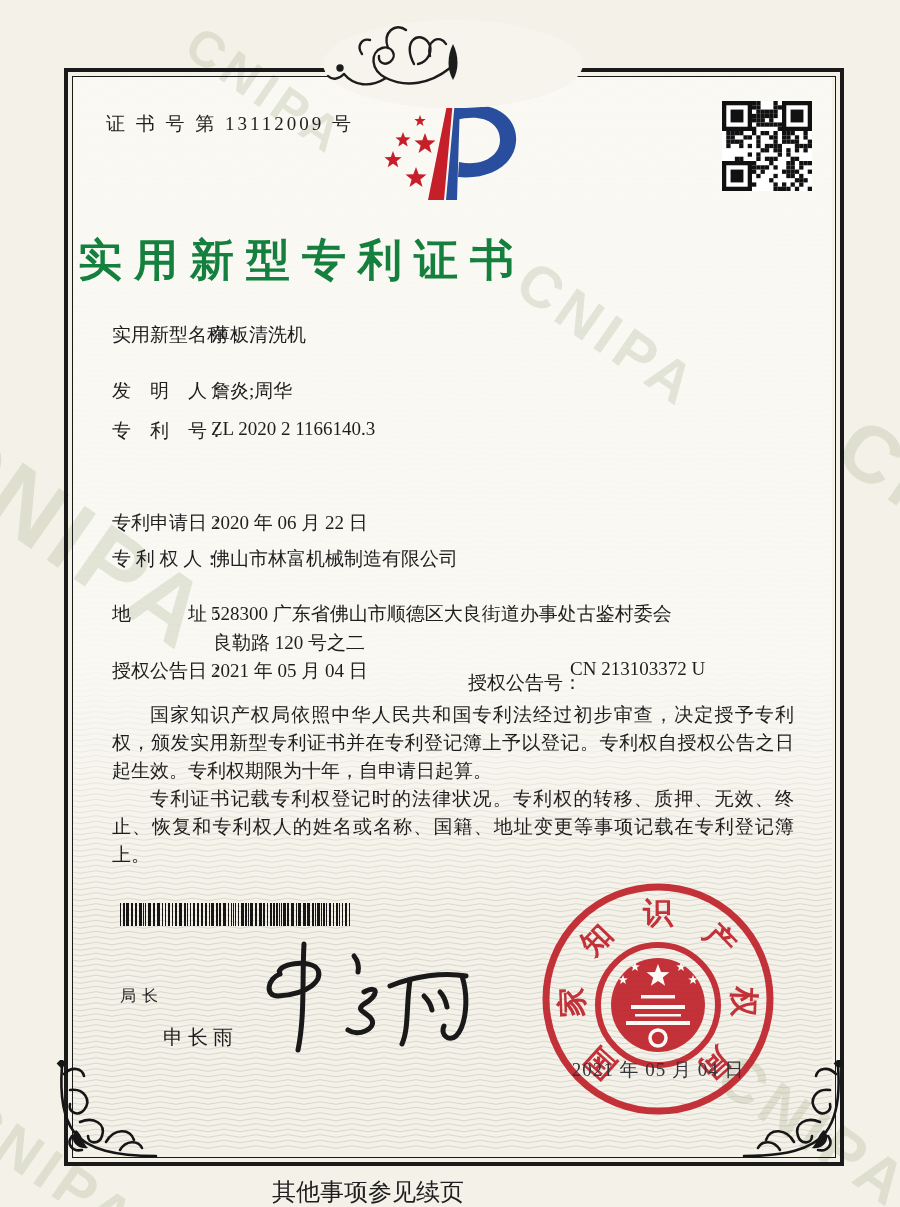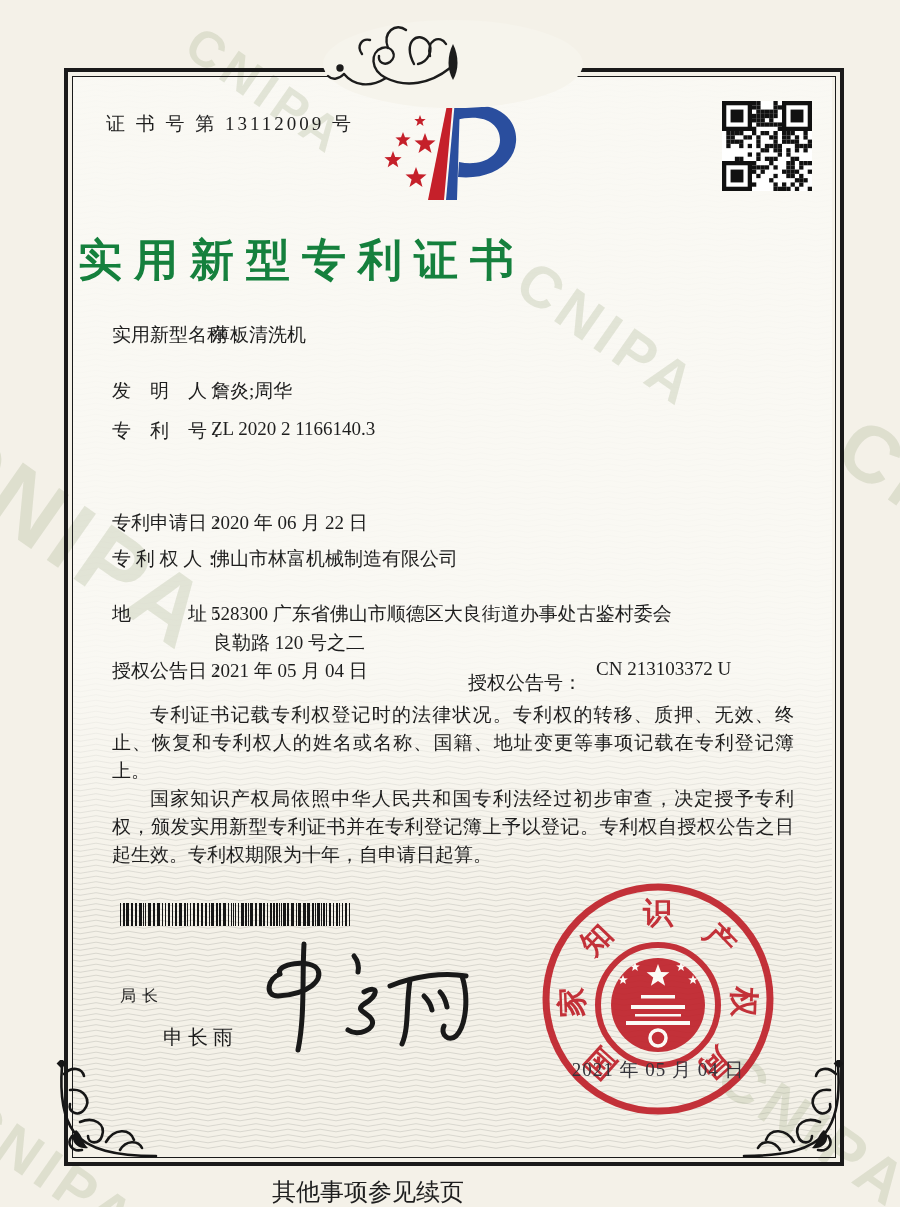--- a/index.html
+++ b/index.html
@@ -25,21 +25,21 @@
   .corner-flourish.right{left:738px;top:1060px;transform:scaleX(-1);}
   .cert-no{position:absolute;left:106px;top:100px;font-size:19px;letter-spacing:3px;z-index:3;margin-top:11px;}
   .logo{position:absolute;left:358px;top:88px;width:185px;height:120px;z-index:3;}
   .qr{position:absolute;left:722px;top:101px;width:90px;height:90px;z-index:3;background:#fff;}
   .title{position:absolute;left:66px;width:772px;top:231px;text-align:left;
     font-size:44px;font-weight:700;letter-spacing:12px;text-indent:12px;color:#15803d;z-index:3;}
   .row{position:absolute;font-size:19px;z-index:3;white-space:pre;}
   .row .lab{position:absolute;left:112px;top:0;}
   .row .val{position:absolute;left:211px;top:0;}
   .row .lab2{position:absolute;left:468px;top:12px;}
-  .row .val2{position:absolute;left:596px;top:0;}
+  .row .val2{position:absolute;left:570px;top:0;}
   .val-line2{position:absolute;left:213px;top:630px;font-size:19px;z-index:3;}
   .paras{position:absolute;left:112px;top:701px;width:682px;font-size:19px;line-height:28px;
     text-align:justify;z-index:3;}
   .paras p{margin:0;text-indent:2em;}
   #barcode{position:absolute;left:120px;top:903px;width:233px;height:23px;z-index:3;}
   .signer-title{position:absolute;left:120px;top:986px;font-size:16px;letter-spacing:6px;z-index:3;}
   .signer-name{position:absolute;left:120px;top:1024px;font-size:20px;letter-spacing:5px;z-index:3;margin-left:43px;}
   .signature{position:absolute;left:252px;top:934px;width:230px;height:125px;z-index:5;}
   .seal{position:absolute;left:538px;top:879px;width:240px;height:240px;z-index:5;opacity:.93;}
   .seal-date{position:absolute;left:542px;top:1057px;width:232px;text-align:center;font-size:19px;
@@ -302,22 +302,22 @@
   </div>
   <div class="val-line2">良勒路 120 号之二</div>
   <div class="row" style="top:658px;">
     <span class="lab">授权公告日：</span>
     <span class="val">2021 年 05 月 04 日</span>
     <span class="lab2">授权公告号：</span>
     <span class="val2">CN 213103372 U</span>
   </div>
 
   <div class="paras">
+    <p>国家知识产权局依照中华人民共和国专利法经过初步审查，决定授予专利权，颁发实用新型专利证书并在专利登记簿上予以登记。专利权自授权公告之日起生效。专利权期限为十年，自申请日起算。</p>
     <p>专利证书记载专利权登记时的法律状况。专利权的转移、质押、无效、终止、恢复和专利权人的姓名或名称、国籍、地址变更等事项记载在专利登记簿上。</p>
-    <p>国家知识产权局依照中华人民共和国专利法经过初步审查，决定授予专利权，颁发实用新型专利证书并在专利登记簿上予以登记。专利权自授权公告之日起生效。专利权期限为十年，自申请日起算。</p>
   </div>
 
   <svg id="barcode" viewBox="0 0 233 23" preserveAspectRatio="none">
       <rect x="0" y="0" width="1" height="23" fill="#161616"></rect>
       <rect x="3" y="0" width="2" height="23" fill="#161616"></rect>
       <rect x="6" y="0" width="3" height="23" fill="#161616"></rect>
       <rect x="11" y="0" width="2" height="23" fill="#161616"></rect>
       <rect x="15" y="0" width="2" height="23" fill="#161616"></rect>
       <rect x="19" y="0" width="3" height="23" fill="#161616"></rect>
       <rect x="23" y="0" width="1" height="23" fill="#161616"></rect>

